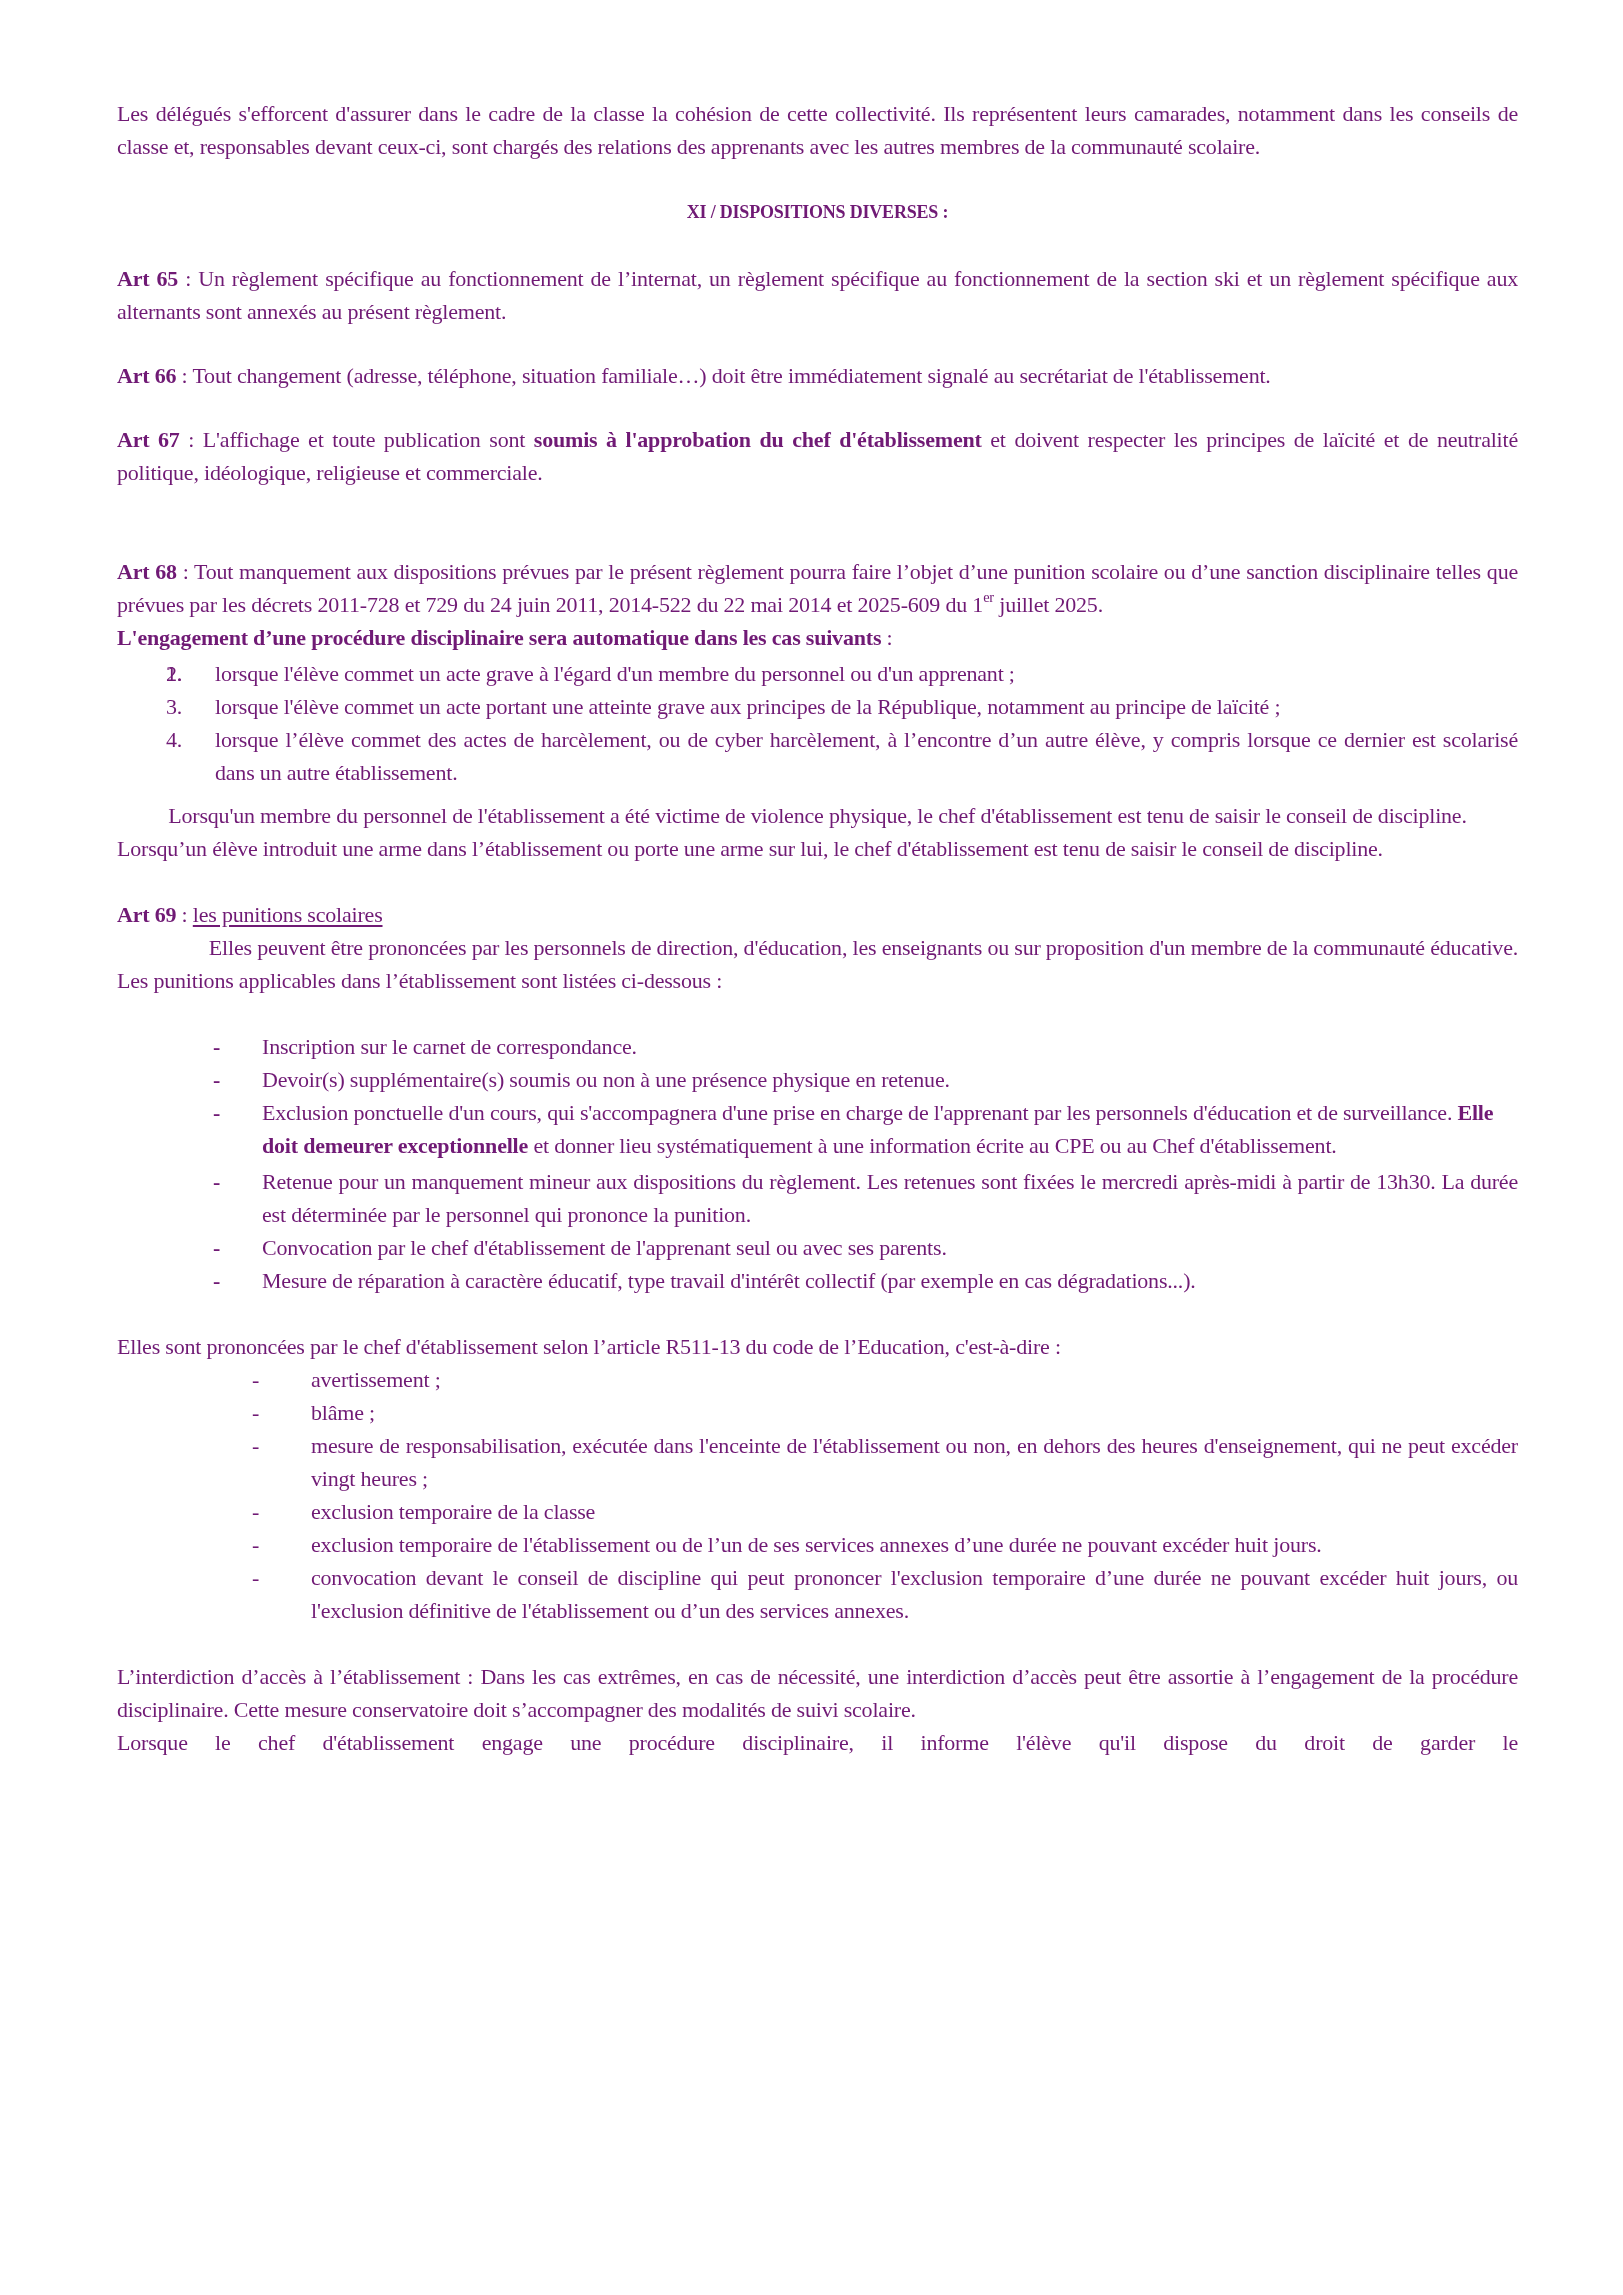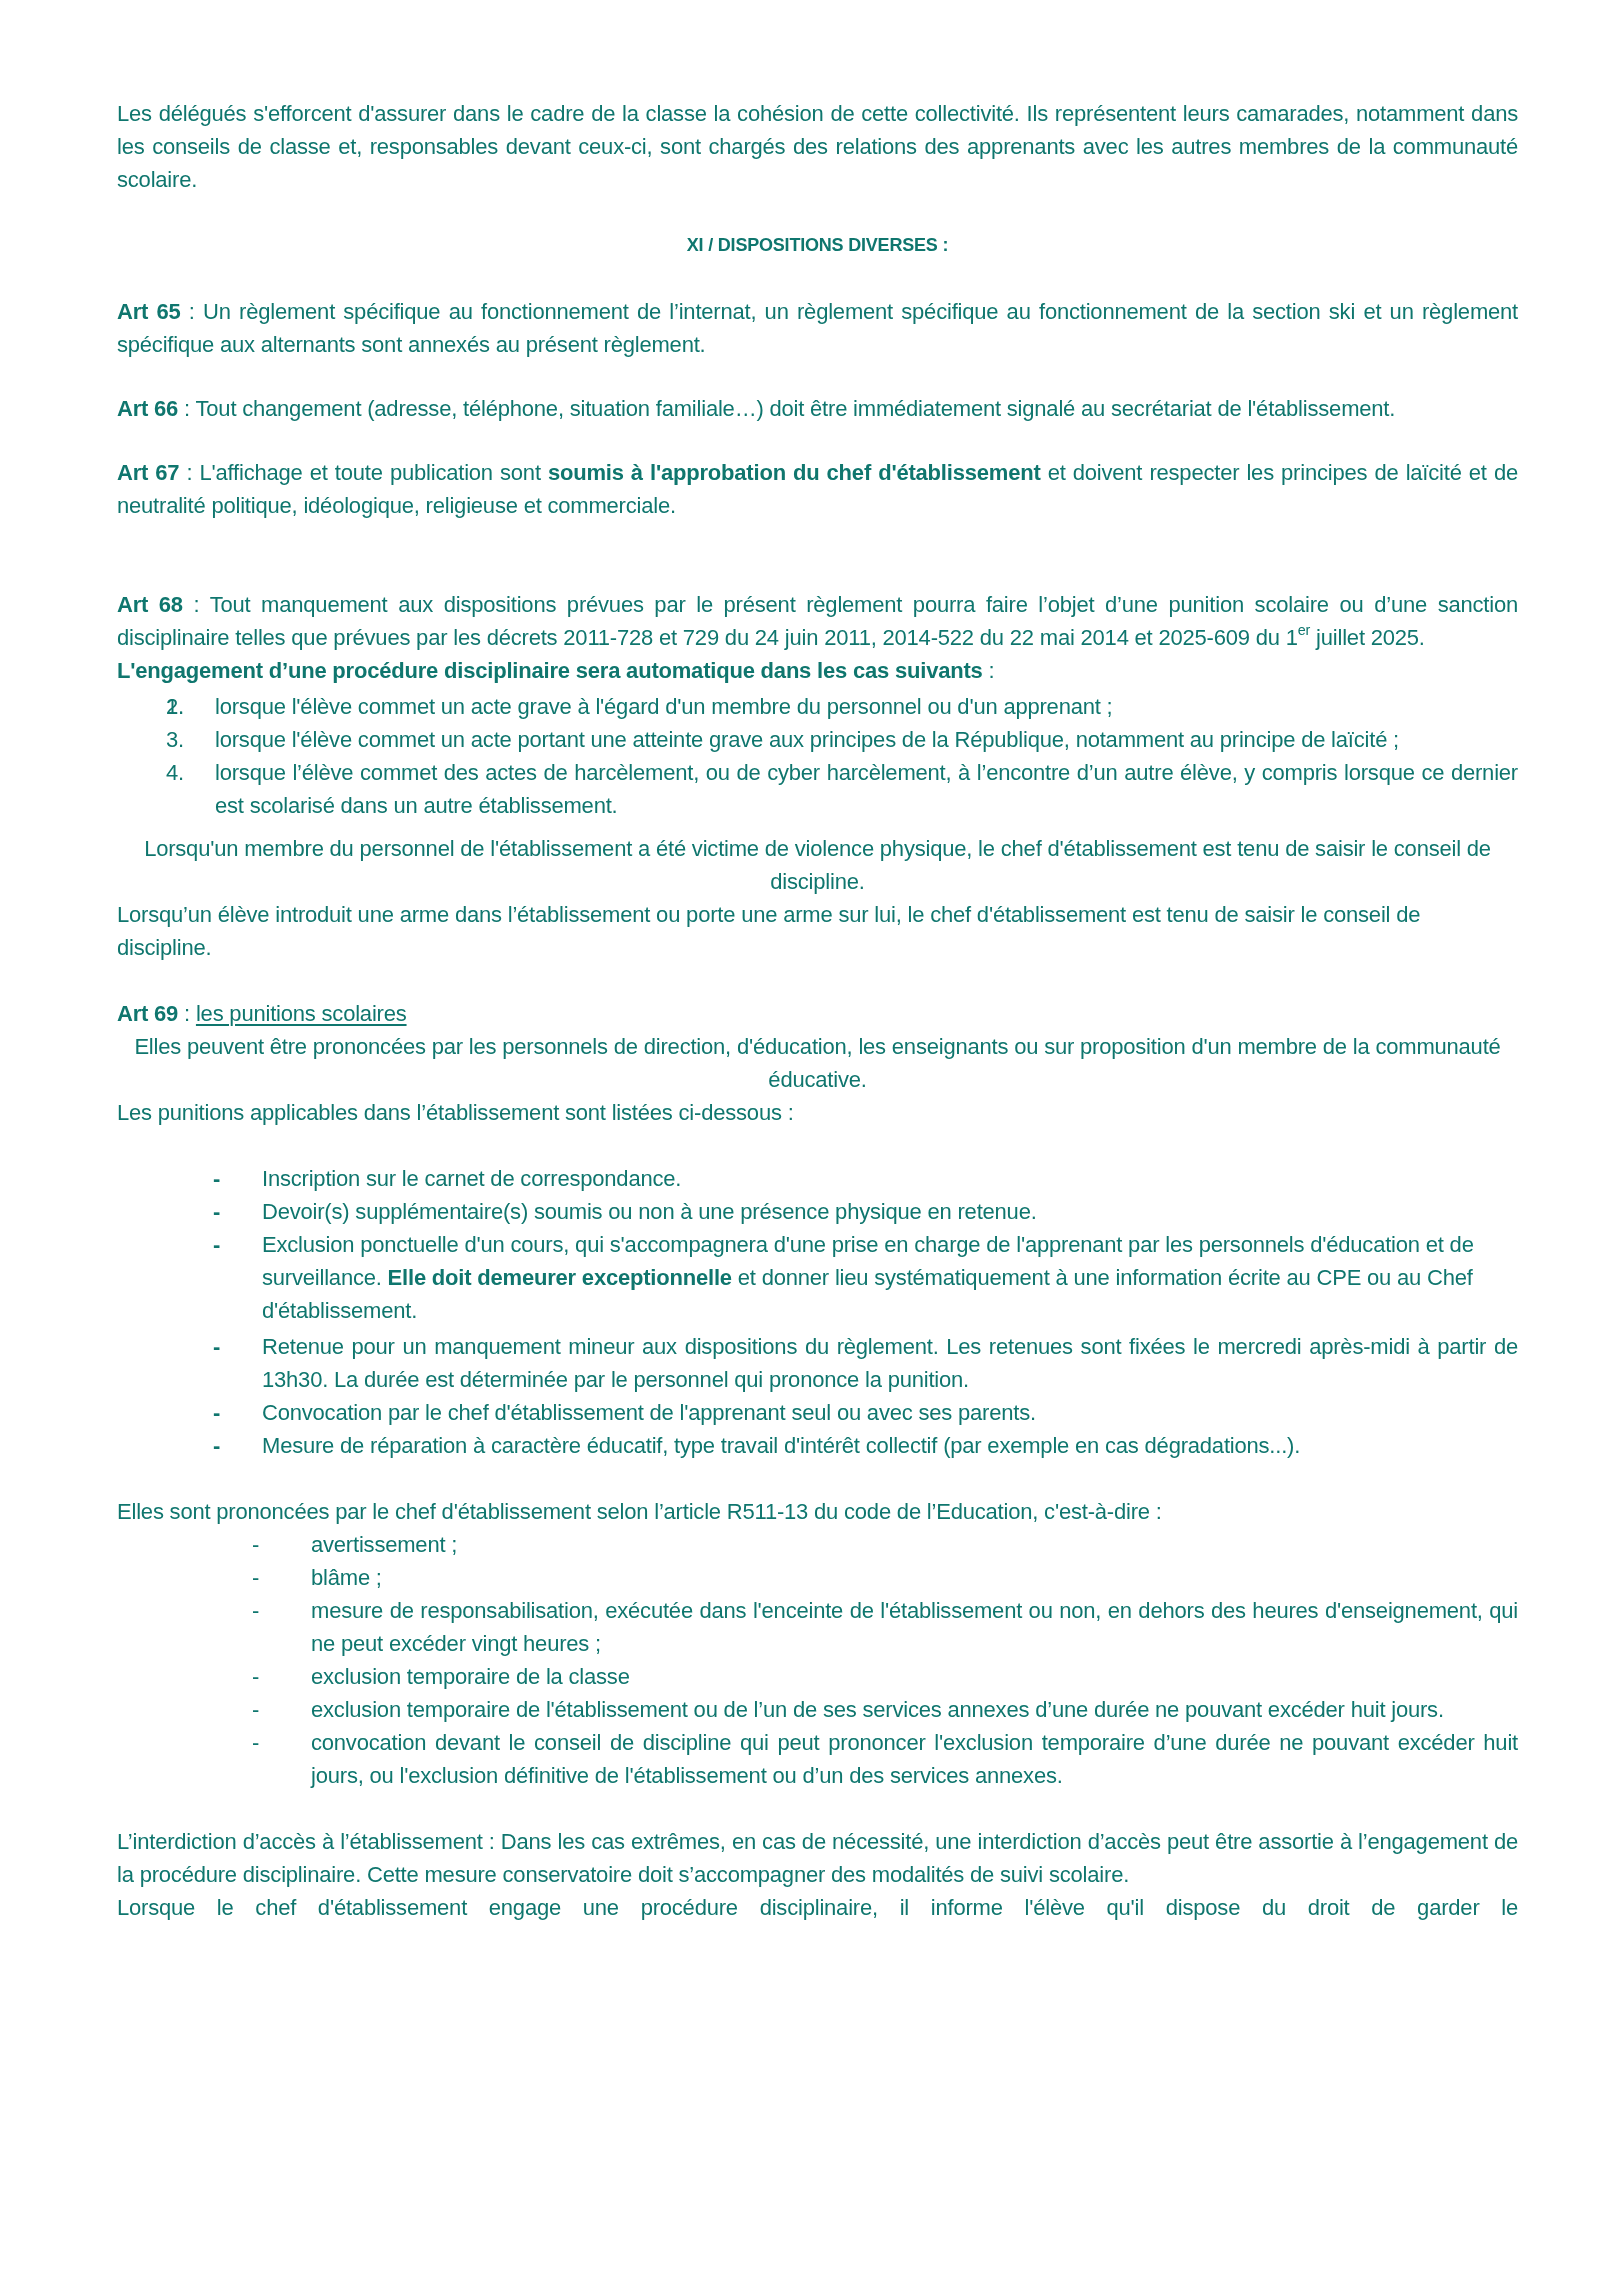--- a/index.html
+++ b/index.html
@@ -1,20 +1,20 @@
 <!DOCTYPE html>
 <html style="font-size:10.5px"><head>
 <meta charset="utf-8">
 <style>
   html, body { margin: 0; padding: 0; background: #ffffff; }
   body { width: 1623px; height: 2295px; position: relative; overflow: hidden; }
   .page {
     position: absolute; left: 117px; top: 97px; width: 1401px;
-    font-family: Liberation Sans, sans-serif;
-    font-size: 22px; line-height: 33px; color: #0f766e;
+    font-family: Liberation Serif, serif;
+    font-size: 22px; line-height: 33px; color: #701a75;
     letter-spacing: -0.2px;
   }
   p { margin: 0; text-align: justify; }
   .gap { height: 33px; }
   .gap-sm { height: 31px; }
   h2 {
     margin: 0; font-size: 18px; font-weight: bold; text-align: center;
     line-height: 33px;
   }
   b { font-weight: bold; }
@@ -60,21 +60,21 @@
     <li><span class="num">3.</span><span>lorsque l'élève commet un acte portant une atteinte grave aux principes de la République, notamment au principe de laïcité ;</span></li>
     <li><span class="num">4.</span><span>lorsque l’élève commet des actes de harcèlement, ou de cyber harcèlement, à l’encontre d’un autre élève, y compris lorsque ce dernier est scolarisé dans un autre établissement.</span></li>
   </ol>
   <div style="height:10.5px"></div>
 
   <p style="text-align:center">Lorsqu'un membre du personnel de l'établissement a été victime de violence physique, le chef d'établissement est tenu de saisir le conseil de discipline.</p>
   <p style="text-align:left">Lorsqu’un élève introduit une arme dans l’établissement ou porte une arme sur lui, le chef d'établissement est tenu de saisir le conseil de discipline.</p>
   <div class="gap"></div>
 
   <p><b>Art 69</b><span> : </span><u>les punitions scolaires</u></p>
-  <p style="text-align:center">Elles peuvent être prononcées par les personnels de direction, d'éducation, les enseignants ou sur proposition d'un membre de la communauté éducative.</p>
+  <p style="text-align:right">Elles peuvent être prononcées par les personnels de direction, d'éducation, les enseignants ou sur proposition d'un membre de la communauté éducative.</p>
   <p>Les punitions applicables dans l’établissement sont listées ci-dessous :</p>
   <div class="gap"></div>
 
   <ul class="ul1">
     <li><span class="dash">-</span><span>Inscription sur le carnet de correspondance.</span></li>
     <li><span class="dash">-</span><span>Devoir(s) supplémentaire(s) soumis ou non à une présence physique en retenue.</span></li>
     <li style="text-align:left"><span class="dash">-</span><span>Exclusion ponctuelle d'un cours, qui s'accompagnera d'une prise en charge de l'apprenant par les personnels d'éducation et de surveillance. </span><b>Elle doit demeurer exceptionnelle</b><span> et donner lieu systématiquement à une information écrite au CPE ou au Chef d'établissement.</span></li>
     <li class="spaced"><span class="dash">-</span><span>Retenue pour un manquement mineur aux dispositions du règlement. Les retenues sont fixées le mercredi après-midi à partir de 13h30. La durée est déterminée par le personnel qui prononce la punition.</span></li>
     <li><span class="dash">-</span><span>Convocation par le chef d'établissement de l'apprenant seul ou avec ses parents.</span></li>
     <li><span class="dash">-</span><span>Mesure de réparation à caractère éducatif, type travail d'intérêt collectif (par exemple en cas dégradations...).</span></li>

